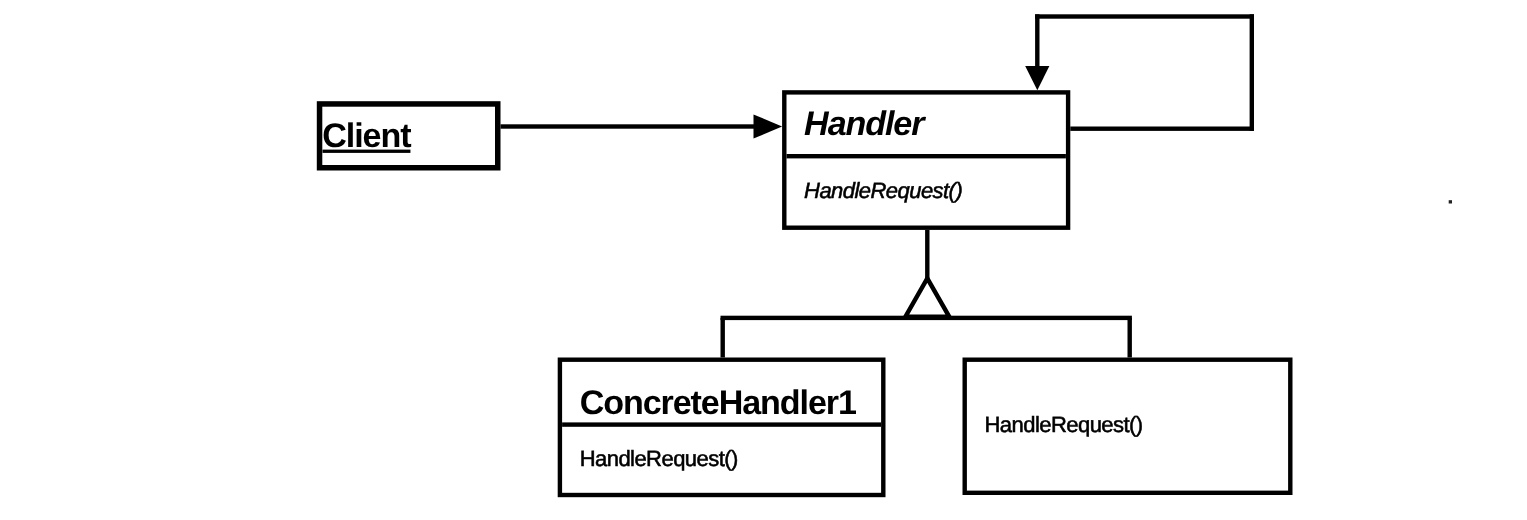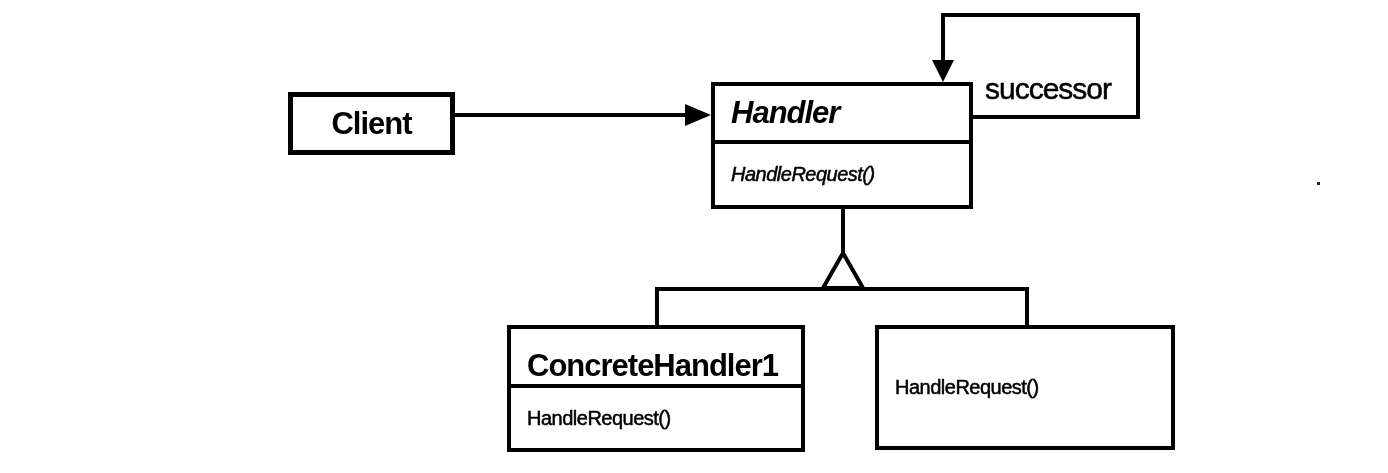--- a/index.html
+++ b/index.html
@@ -24,21 +24,21 @@
   .uml-box.thick { border-width: 5px; }
   .compartment {
     display: flex;
     align-items: center;
     padding-left: 16px;
     white-space: nowrap;
     overflow: hidden;
   }
   .compartment.title-c { border-bottom: 4px solid #000000; }
   .compartment.grow { flex: 1; }
-  .compartment.center { justify-content: center; padding-left: 0; }
+  .compartment.center { padding-left: 0; text-decoration: underline; }
   .cls-name  { font-weight: bold; font-size: 31px; letter-spacing: -1px; }
   .meth-name { font-weight: normal; font-size: 20px; letter-spacing: -0.5px; -webkit-text-stroke: 0.5px #000; }
   .it { font-style: italic; }
   .arrow-right {
     position: absolute; width: 0; height: 0;
     border-top: 11px solid transparent;
     border-bottom: 11px solid transparent;
     border-left: 26px solid #000000;
   }
   .arrow-down {
@@ -78,21 +78,20 @@
     <div class="compartment grow">
       <span class="meth-name it">HandleRequest()</span>
     </div>
   </div>
 
   <div class="line" style="left:973px; top:115px; width:167px; height:4px;"></div>
   <div class="line" style="left:1136px; top:13px; width:4px; height:106px;"></div>
   <div class="line" style="left:941px; top:13px; width:199px; height:4px;"></div>
   <div class="line" style="left:941px; top:13px; width:4px; height:49px;"></div>
   <div class="arrow-down" style="left:932px; top:60px;"></div>
-  <div class="rel-label" style="left:985px; top:72px;">successor</div>
 
   <div class="line" style="left:841px; top:209px; width:4px; height:45px;"></div>
   <div class="line" style="left:655px; top:287px; width:374px; height:4px;"></div>
   <div class="line" style="left:655px; top:289px; width:4px; height:38px;"></div>
   <div class="line" style="left:1025px; top:289px; width:4px; height:38px;"></div>
   <svg class="tri-svg" style="left:820px; top:251px;" width="46" height="40" viewBox="0 0 46 40">
     <polygon points="23,2 3,37 43,37" fill="#ffffff" stroke="#000000" stroke-width="4"></polygon>
   </svg>
 
   <div class="uml-box" style="left:507px; top:325px; width:298px; height:127px;">

